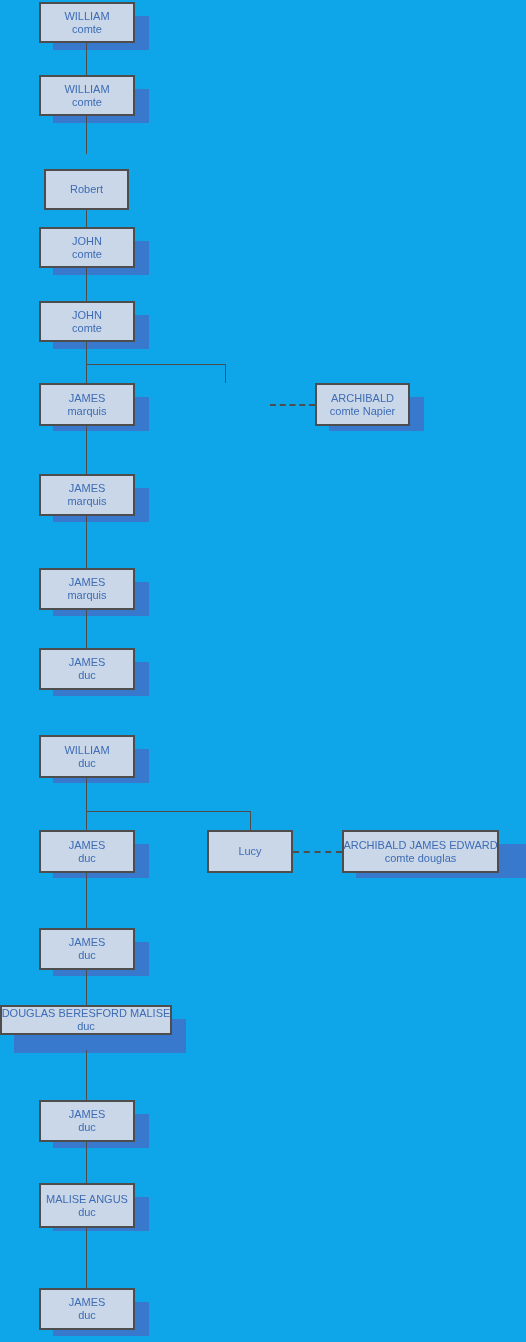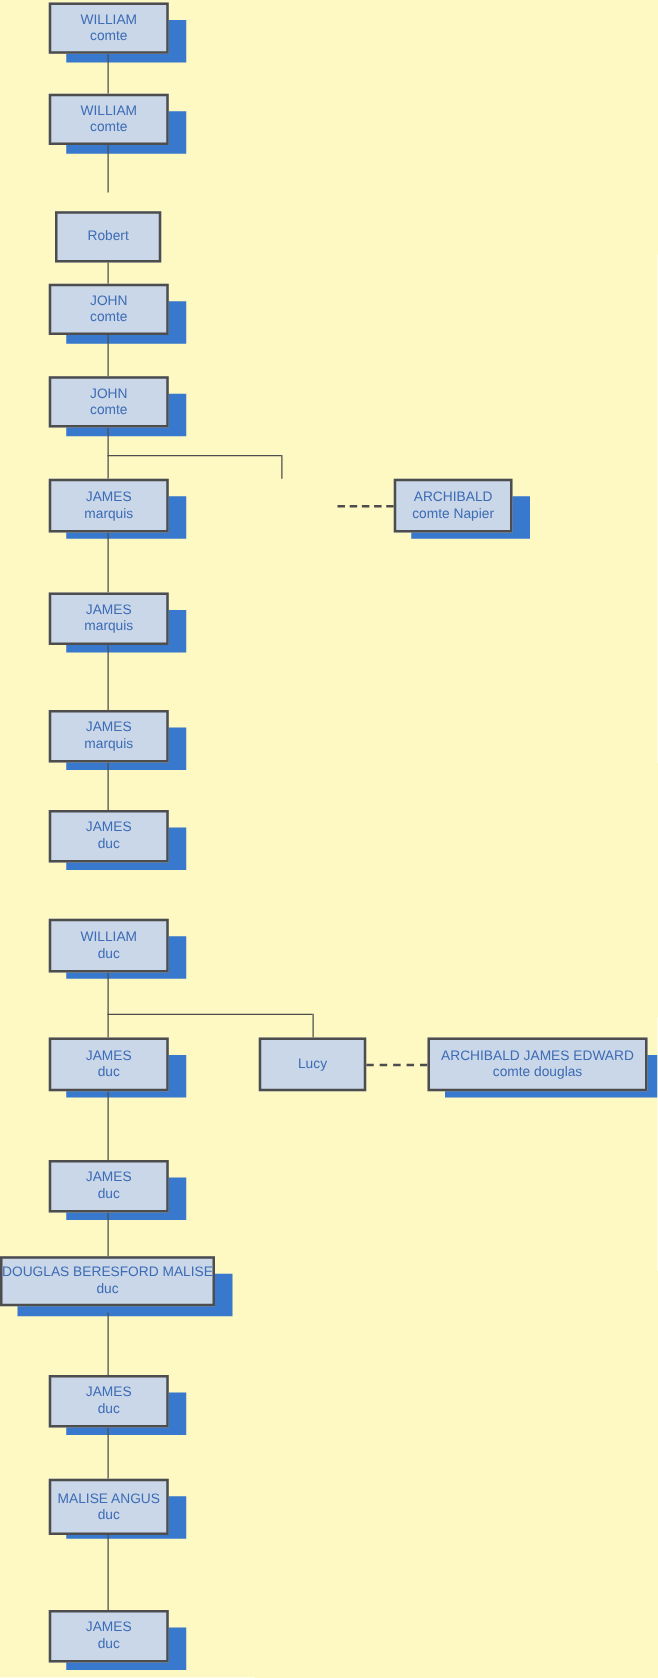--- a/index.html
+++ b/index.html
@@ -7,21 +7,21 @@
     padding: 0;
     background: #ffffff;
   }
   body {
     font-family: "Liberation Sans", sans-serif;
   }
   #diagram {
     position: relative;
     width: 526px;
     height: 1342px;
-    background: #fef9c3;
+    background: #0ea5e9;
     overflow: hidden;
   }
   .node {
     position: absolute;
     box-sizing: border-box;
     background: #c9d7e8;
     border: 2px solid #4d4d4d;
     color: #3e6cb5;
     font-size: 11px;
     line-height: 13px;
@@ -152,29 +152,29 @@
       <span class="nm">WILLIAM</span>
       <span class="ttl">duc</span>
     </div>
     <div class="node" style="left: 39px; top: 830px; width: 96px; height: 43px; background: rgb(201, 215, 232); border-color: rgb(77, 77, 77); color: rgb(62, 108, 181);">
       <span class="nm">JAMES</span>
       <span class="ttl">duc</span>
     </div>
     <div class="node one-line" style="left: 207px; top: 830px; width: 86px; height: 43px; background: rgb(201, 215, 232); border-color: rgb(77, 77, 77); color: rgb(62, 108, 181);">
       <span class="nm">Lucy</span>
     </div>
-    <div class="node" style="left: 342px; top: 830px; width: 176px; height: 43px; background: rgb(201, 215, 232); border-color: rgb(77, 77, 77); color: rgb(62, 108, 181);">
+    <div class="node" style="left: 342px; top: 830px; width: 157px; height: 43px; background: rgb(201, 215, 232); border-color: rgb(77, 77, 77); color: rgb(62, 108, 181);">
       <span class="nm">ARCHIBALD JAMES EDWARD</span>
       <span class="ttl">comte douglas</span>
     </div>
     <div class="node" style="left: 39px; top: 928px; width: 96px; height: 42px; background: rgb(201, 215, 232); border-color: rgb(77, 77, 77); color: rgb(62, 108, 181);">
       <span class="nm">JAMES</span>
       <span class="ttl">duc</span>
     </div>
-    <div class="node" style="left: 0px; top: 1005px; width: 172px; height: 40px; background: rgb(201, 215, 232); border-color: rgb(77, 77, 77); color: rgb(62, 108, 181);">
+    <div class="node" style="left: 0px; top: 1005px; width: 172px; height: 30px; background: rgb(201, 215, 232); border-color: rgb(77, 77, 77); color: rgb(62, 108, 181);">
       <span class="nm">DOUGLAS BERESFORD MALISE</span>
       <span class="ttl">duc</span>
     </div>
     <div class="node" style="left: 39px; top: 1100px; width: 96px; height: 42px; background: rgb(201, 215, 232); border-color: rgb(77, 77, 77); color: rgb(62, 108, 181);">
       <span class="nm">JAMES</span>
       <span class="ttl">duc</span>
     </div>
     <div class="node" style="left: 39px; top: 1183px; width: 96px; height: 45px; background: rgb(201, 215, 232); border-color: rgb(77, 77, 77); color: rgb(62, 108, 181);">
       <span class="nm">MALISE ANGUS</span>
       <span class="ttl">duc</span>

